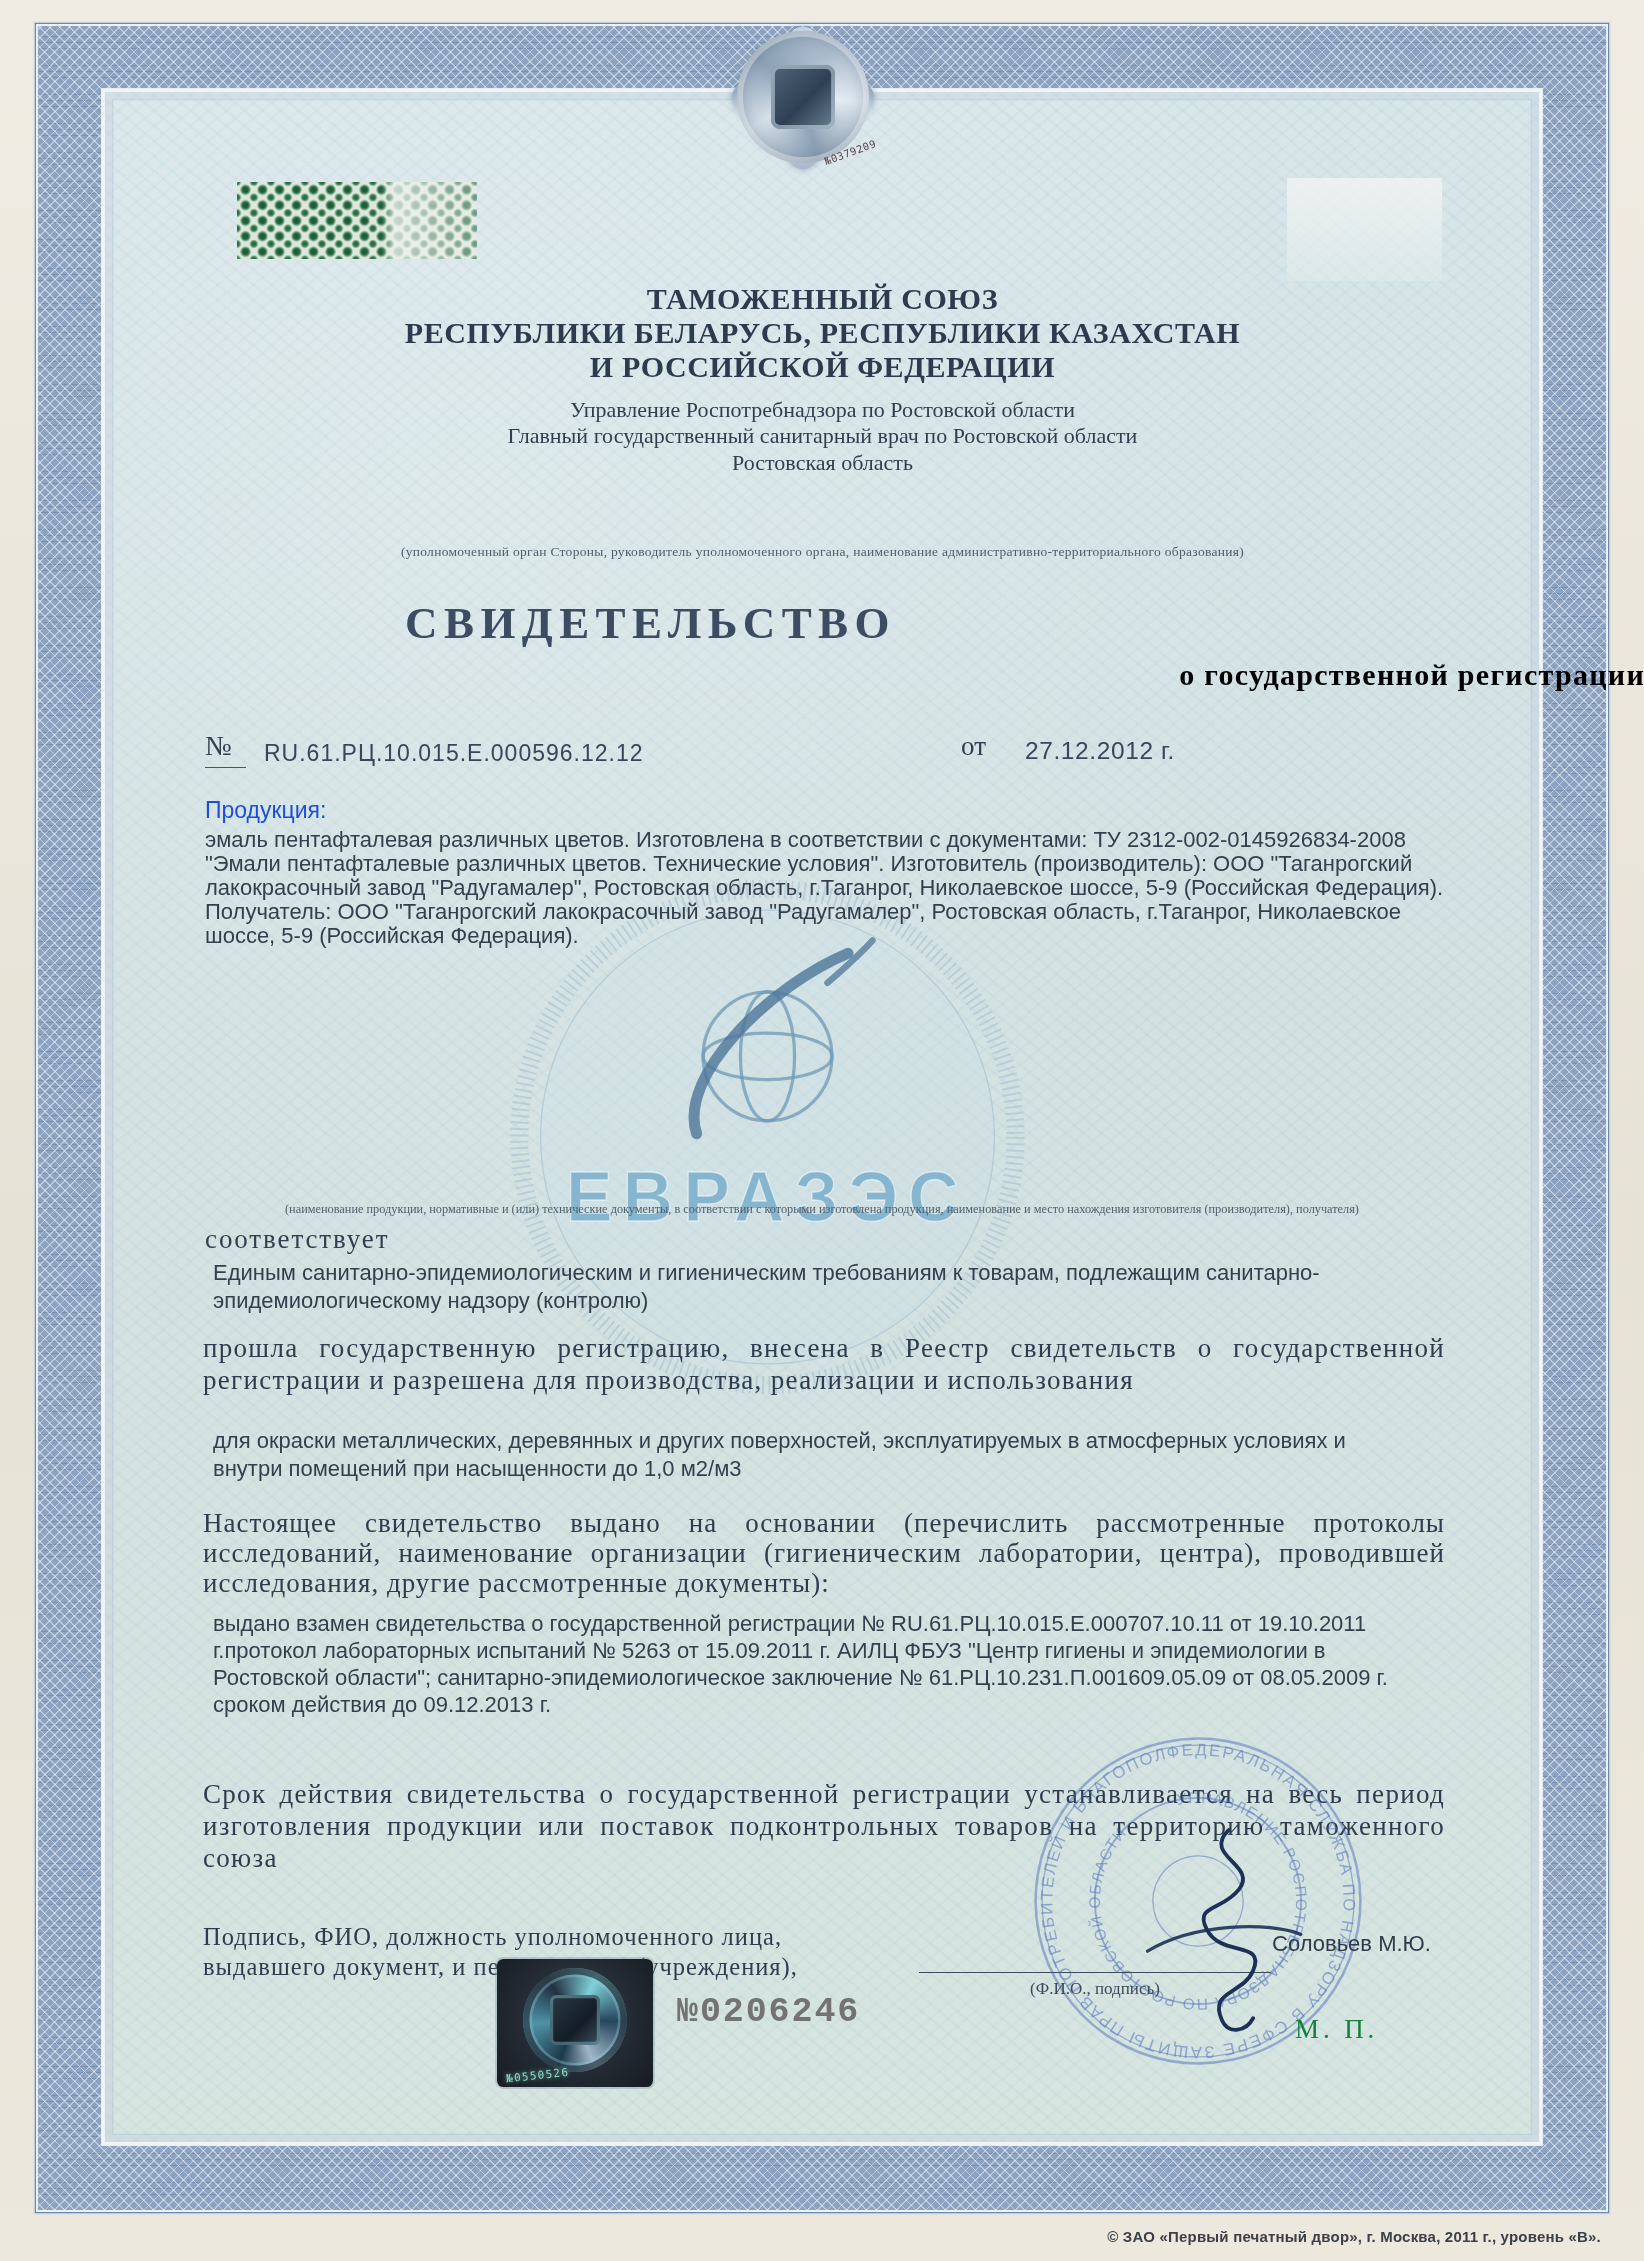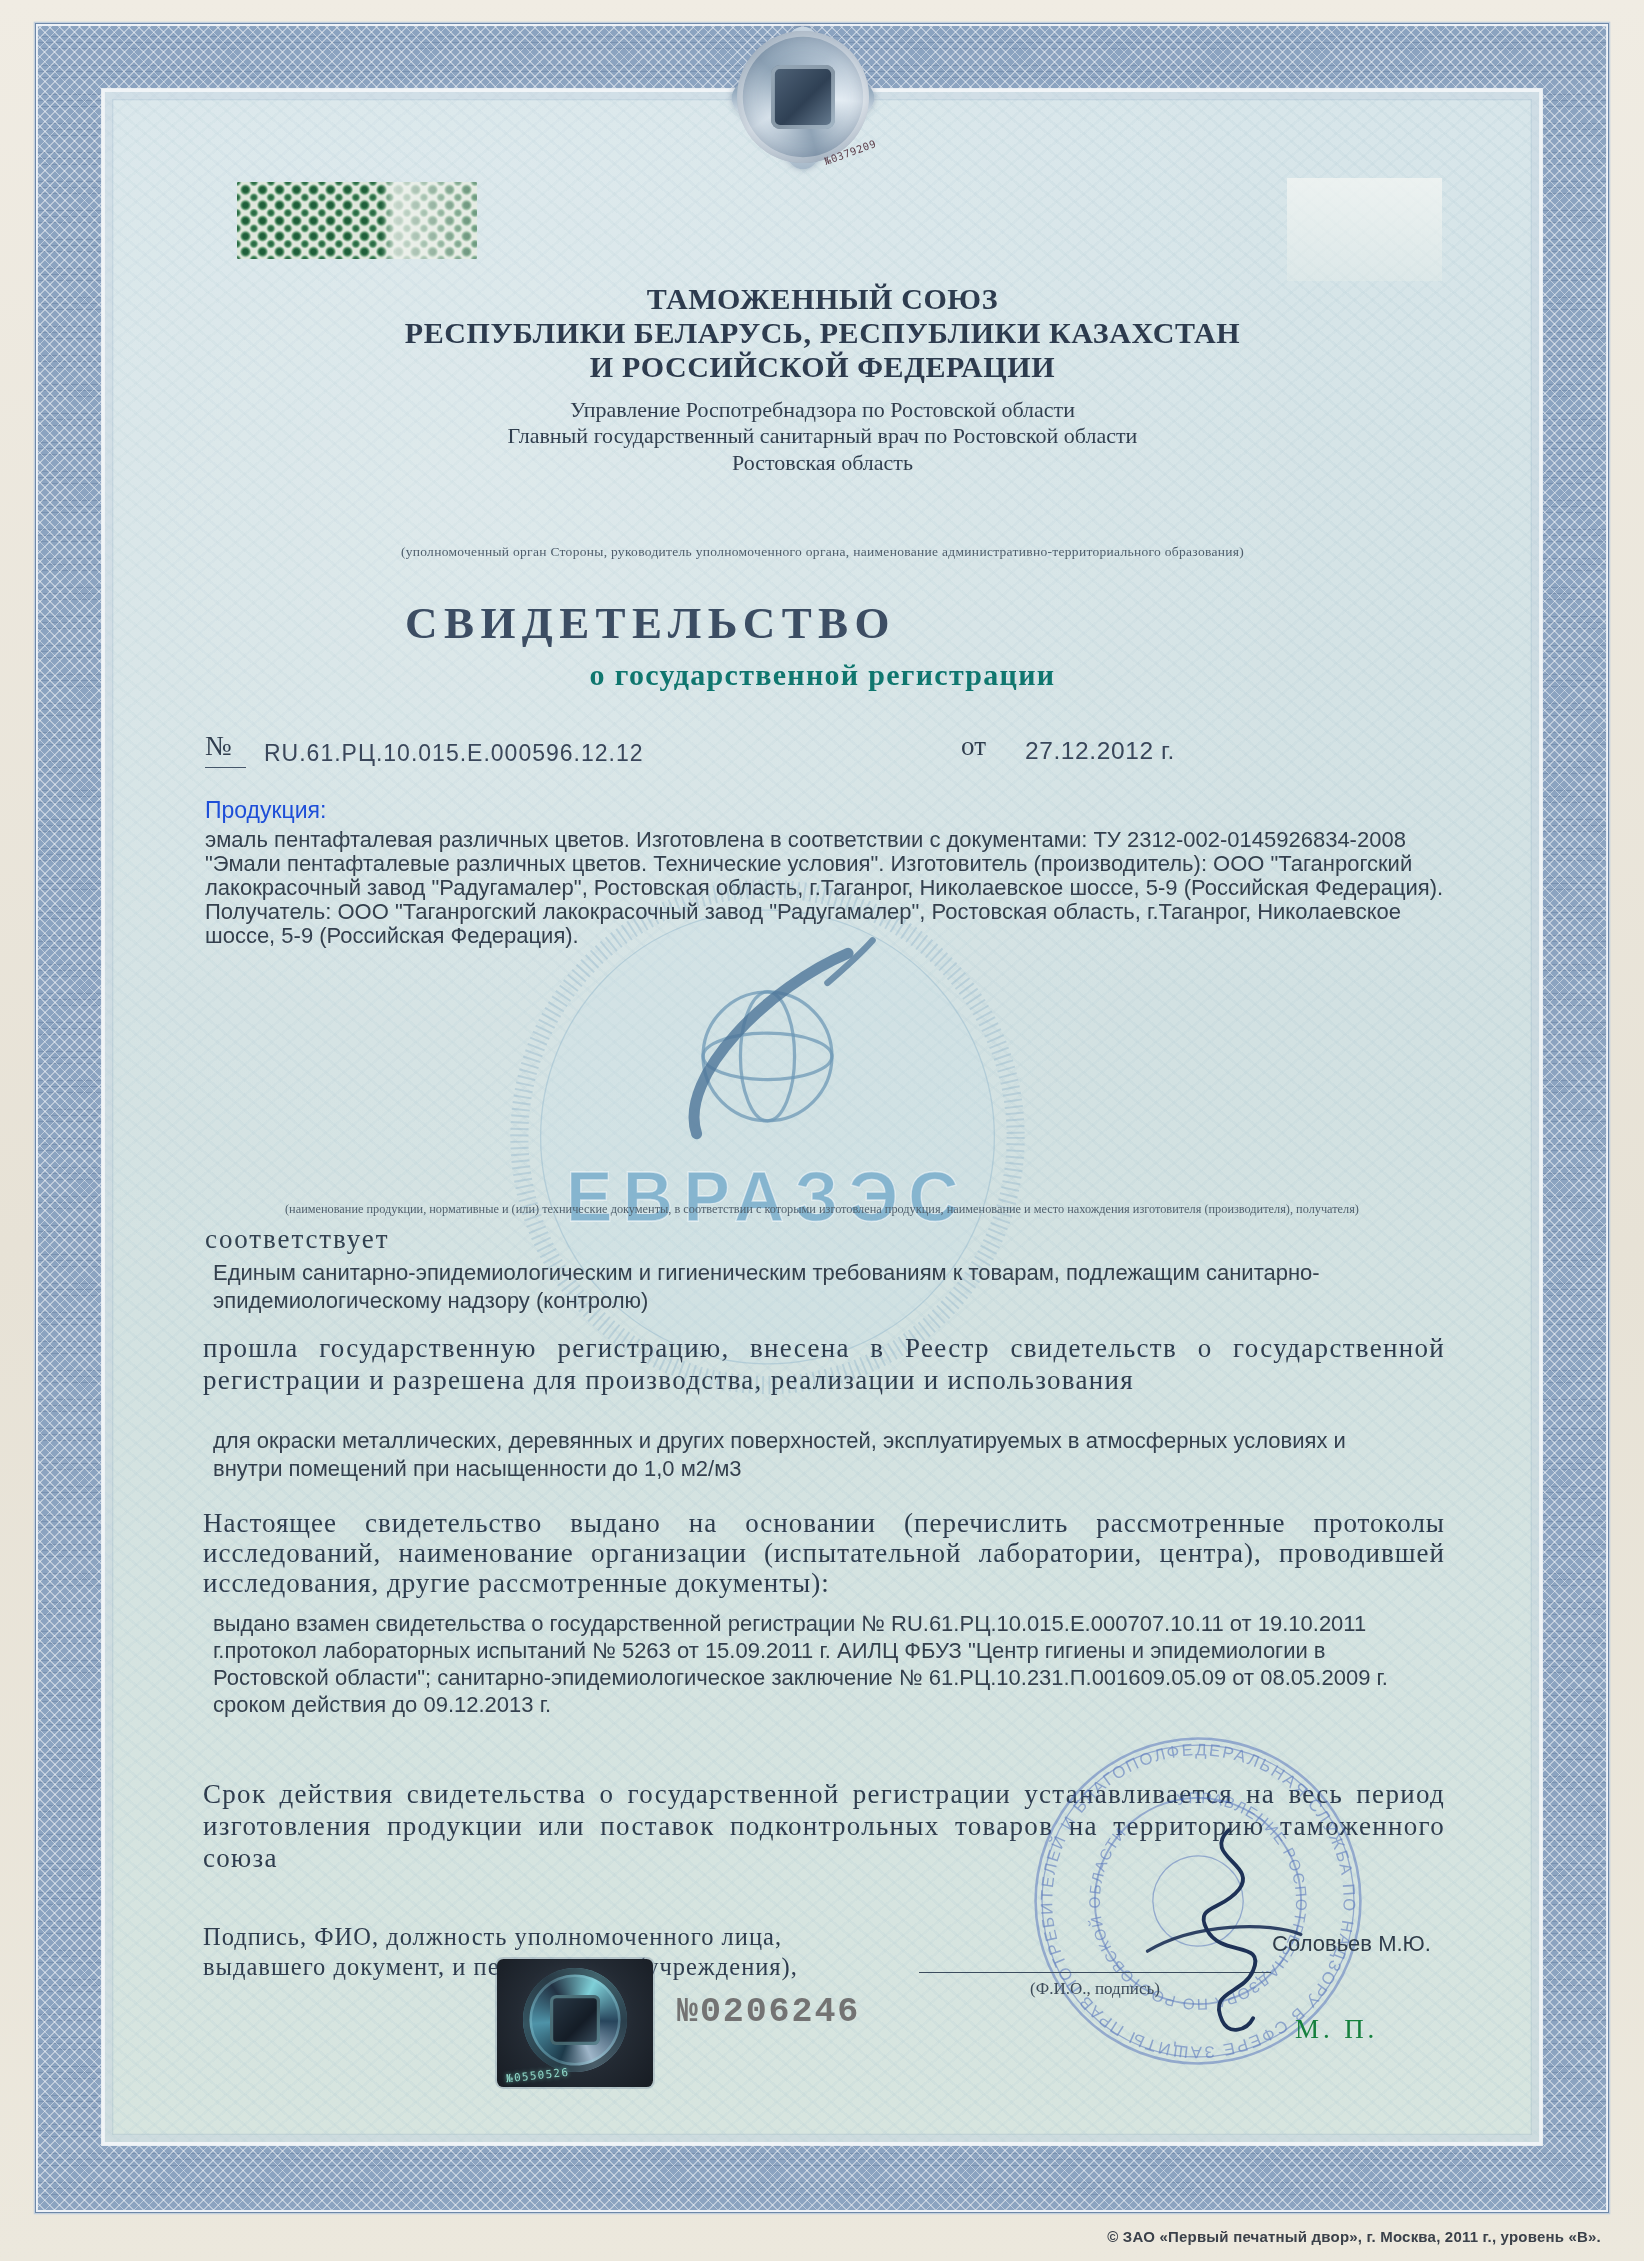--- a/index.html
+++ b/index.html
@@ -99,22 +99,22 @@
   
   .txt{z-index:2;}
   .union{left:0;top:282px;width:1645px;text-align:center;font-weight:bold;
          font-size:30px;line-height:34px;letter-spacing:0.6px;color:#2d3b4e;}
   .authority{left:0;top:397px;width:1645px;text-align:center;
          font-size:22px;line-height:26.4px;color:#303e4e;}
   .auth-caption{left:0;top:544px;width:1645px;text-align:center;
          font-size:13.5px;letter-spacing:0.3px;color:#4e5d6b;}
   .doc-title{left:0;top:597px;width:1301px;text-align:center;font-weight:bold;
          font-size:45px;letter-spacing:6.4px;color:#3c4d63;}
-  .doc-subtitle{left:0;top:658px;width:1645px;text-align:center;font-weight:bold;
-         font-size:30px;letter-spacing:1.3px;color:#0f766e;}
+  .doc-subtitle{left:0;top:658px;width:1645px;text-align:right;font-weight:bold;
+         font-size:30px;letter-spacing:1.3px;color:#000000;}
 
   .no-label{left:205px;top:730px;font-size:28px;color:#2f3d4e;
          border-bottom:1.3px solid #45566a;padding:0 14px 5.2px 0;}
   .no-value{left:264px;top:740px;font-size:23px;letter-spacing:1px;color:#39465a;}
   .date-label{left:961px;top:731px;font-size:27px;color:#2f3d4e;}
   .date-value{left:1011px;top:737px;font-size:24.5px;letter-spacing:0.6px;color:#39465a;margin-left:14px;}
 
   .product-label{left:205px;top:797px;font-size:23px;color:#1d4ed8;}
   .product-desc{left:205px;top:828px;width:1242px;font-size:22px;line-height:24px;color:#333f4d;}
   .product-caption{left:145px;top:1202px;width:1354px;text-align:center;font-size:12.3px;color:#50606d;}
@@ -203,21 +203,21 @@
 <div class="product-label abs txt sans">Продукция:</div>
 <div class="product-desc abs txt sans">эмаль пентафталевая различных цветов. Изготовлена в соответствии с документами: ТУ 2312-002-0145926834-2008 "Эмали пентафталевые различных цветов. Технические условия". Изготовитель (производитель): ООО "Таганрогский лакокрасочный завод "Радугамалер", Ростовская область, г.Таганрог, Николаевское шоссе, 5-9 (Российская Федерация).  Получатель: ООО "Таганрогский лакокрасочный завод "Радугамалер", Ростовская область, г.Таганрог, Николаевское шоссе, 5-9 (Российская Федерация).</div>
 <div class="product-caption abs txt">(наименование продукции, нормативные и (или) технические документы, в соответствии с которыми изготовлена продукция, наименование и место нахождения изготовителя (производителя), получателя)</div>
 
 <div class="compliance-intro abs txt">соответствует</div>
 <div class="compliance-text abs txt sans">Единым санитарно-эпидемиологическим и гигиеническим требованиям к товарам, подлежащим санитарно-эпидемиологическому надзору (контролю)</div>
 
 <div class="reg-text abs txt">прошла государственную регистрацию, внесена в Реестр свидетельств о государственной регистрации и разрешена для производства, реализации и использования</div>
 <div class="usage-text abs txt sans">для окраски металлических, деревянных и других поверхностей, эксплуатируемых в атмосферных условиях и внутри помещений при насыщенности до 1,0 м2/м3</div>
 
-<div class="basis-intro abs txt">Настоящее свидетельство выдано на основании (перечислить рассмотренные протоколы исследований, наименование организации (испытательной лаборатории, центра), проводившей исследования, другие рассмотренные документы):</div>
+<div class="basis-intro abs txt">Настоящее свидетельство выдано на основании (перечислить рассмотренные протоколы исследований, наименование организации (гигиеническим лаборатории, центра), проводившей исследования, другие рассмотренные документы):</div>
 <div class="basis-details abs txt sans">выдано взамен свидетельства о государственной регистрации № RU.61.РЦ.10.015.Е.000707.10.11 от 19.10.2011 г.протокол лабораторных испытаний № 5263 от 15.09.2011 г. АИЛЦ ФБУЗ "Центр гигиены и эпидемиологии в Ростовской области"; санитарно-эпидемиологическое заключение № 61.РЦ.10.231.П.001609.05.09 от 08.05.2009 г. сроком действия до 09.12.2013 г.</div>
 
 <div class="validity-text abs txt">Срок действия свидетельства о государственной регистрации устанавливается на весь период изготовления продукции или поставок подконтрольных товаров на территорию таможенного союза</div>
 
 <div class="sig-label abs txt">
   <div>Подпись, ФИО, должность уполномоченного лица,</div>
   <div>выдавшего документ, и печать органа (учреждения),</div>
 </div>
 
 <svg class="stamp abs" viewBox="0 0 540 540">

